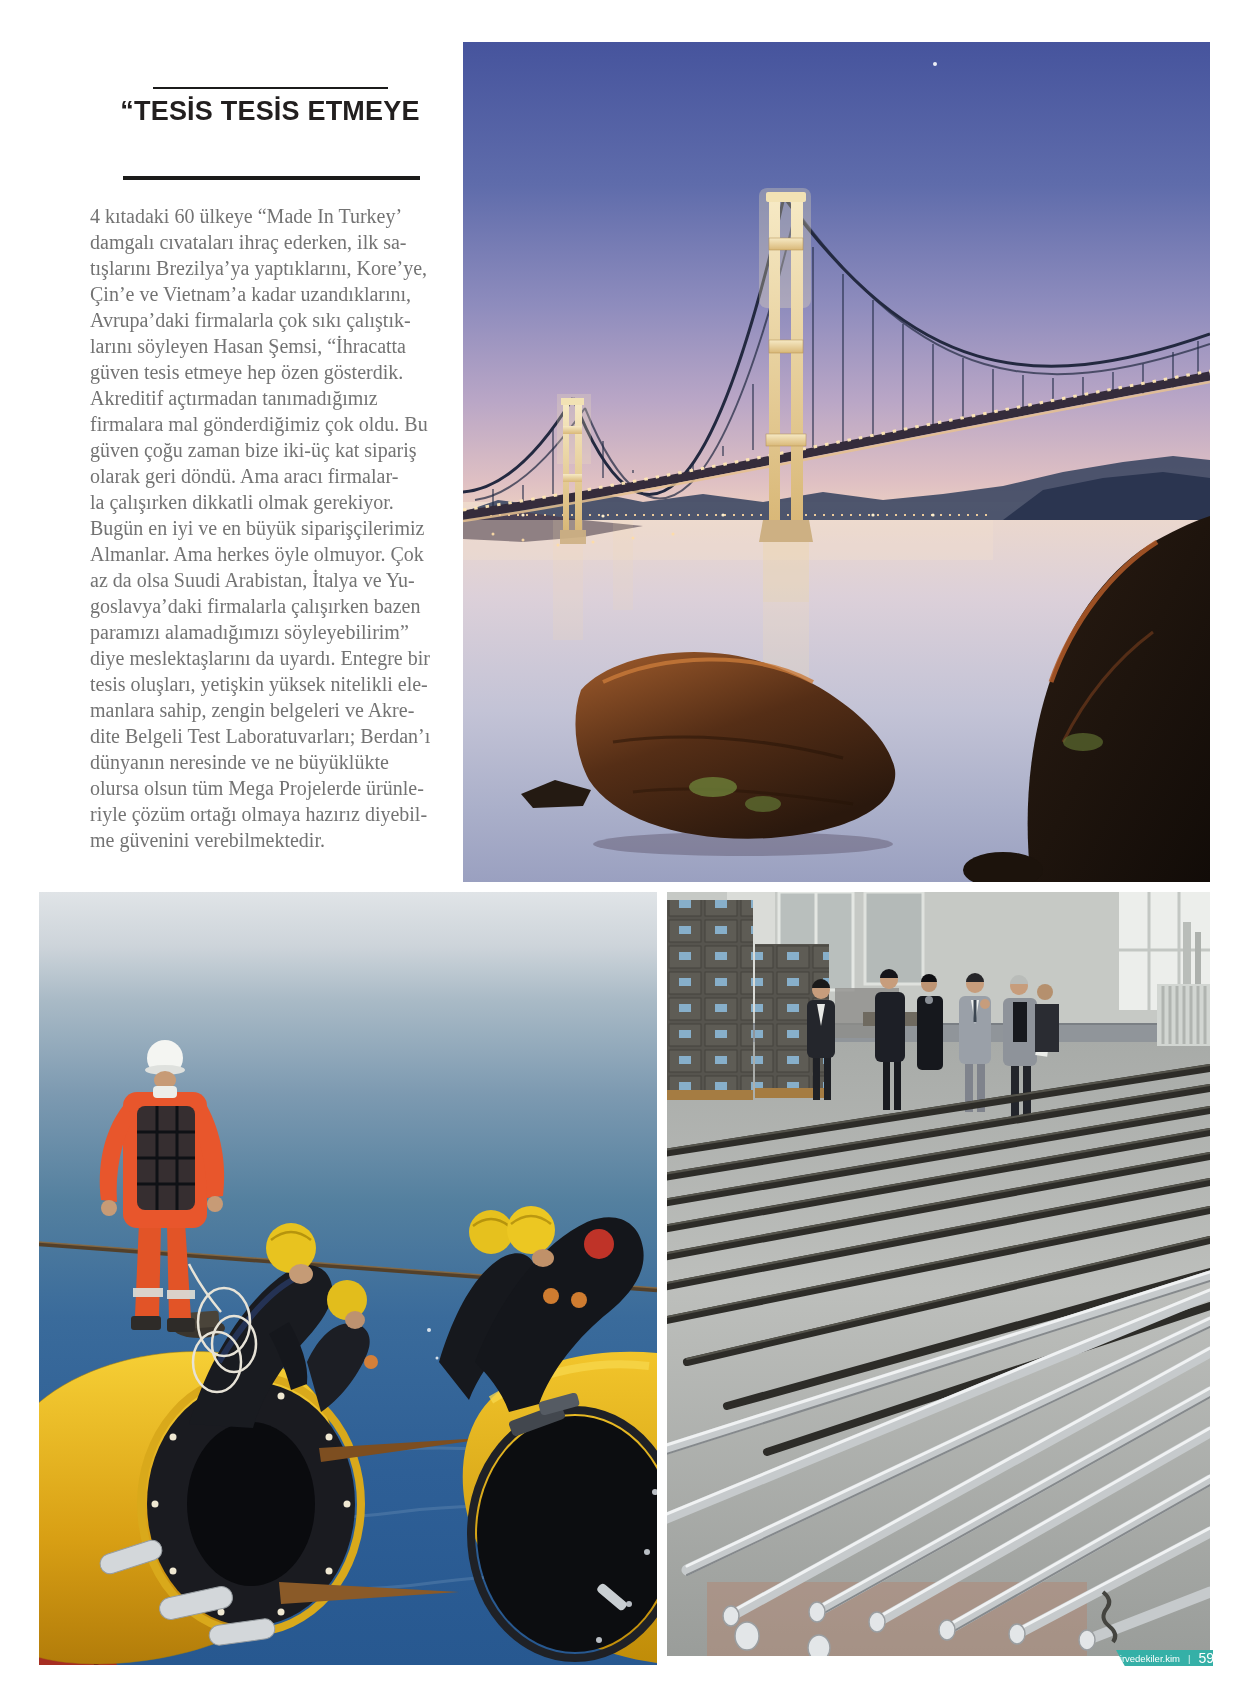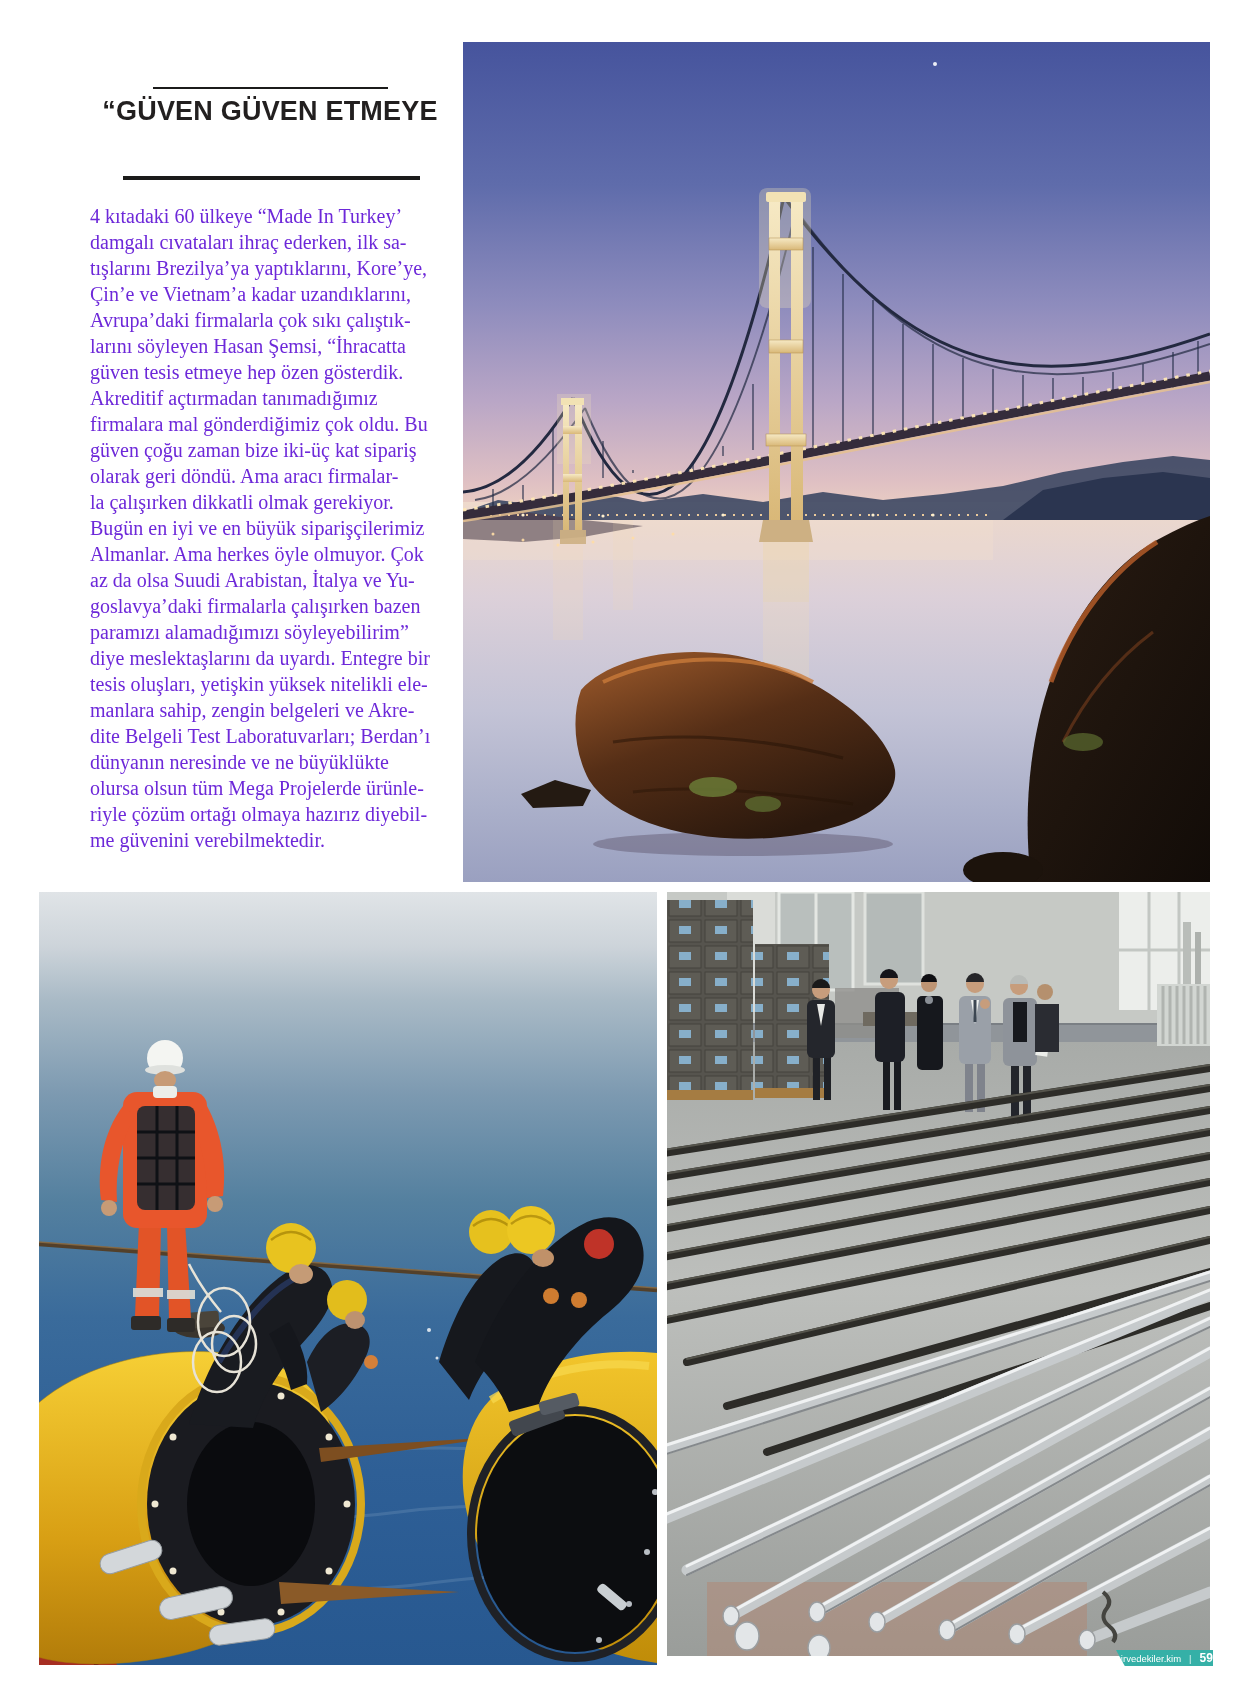--- a/index.html
+++ b/index.html
@@ -7,43 +7,43 @@
         font-family:"Liberation Sans",sans-serif;}
   
   .rule{position:absolute;background:#1b1b1a;}
   #rule-top{left:153px;top:87px;width:235px;height:2px;}
   #rule-bottom{left:123px;top:176px;width:297px;height:4px;}
   #headline{position:absolute;left:75px;top:94px;width:390px;text-align:center;
             font-weight:bold;font-size:27px;line-height:34px;color:#221f1f;letter-spacing:.2px;}
   
   #body-text{position:absolute;left:90px;top:203px;width:365px;
              font-family:"Liberation Serif",serif;font-size:20px;line-height:26px;
-             color:#6d28d9;white-space:pre;}
+             color:#737373;white-space:pre;}
   
   .photo{position:absolute;overflow:hidden;}
   #bridge-photo{left:463px;top:42px;width:747px;height:840px;}
   #divers-photo{left:39px;top:892px;width:618px;height:773px;}
   #warehouse-photo{left:667px;top:892px;width:543px;height:764px;}
   .photo svg{display:block;width:100%;height:100%;}
   
   #footer-badge{position:absolute;left:1116px;top:1650px;width:97px;height:16px;
                 background:#35b0a7;clip-path:polygon(0 0,100% 0,100% 100%,9% 100%);
                 display:flex;align-items:center;justify-content:center;gap:8px;
                 color:#ffffff;font-size:9.5px;}
-  #footer-badge .num{font-weight:bold;font-size:12px;}
+  #footer-badge .num{font-weight:normal;font-size:14px;}
   #footer-badge .div{opacity:.85;}
 </style>
 </head>
 <body>
 
 <div id="page">
 
   <div id="rule-top" class="rule"></div>
   <div id="headline">
-    <div>“GÜVEN GÜVEN ETMEYE</div>
+    <div>“TESİS TESİS ETMEYE</div>
   </div>
   <div id="rule-bottom" class="rule"></div>
 
   <div id="body-text">4 kıtadaki 60 ülkeye “Made In Turkey’
 damgalı cıvataları ihraç ederken, ilk sa-
 tışlarını Brezilya’ya yaptıklarını, Kore’ye,
 Çin’e ve Vietnam’a kadar uzandıklarını,
 Avrupa’daki firmalarla çok sıkı çalıştık-
 larını söyleyen Hasan Şemsi, “İhracatta
 güven tesis etmeye hep özen gösterdik.

